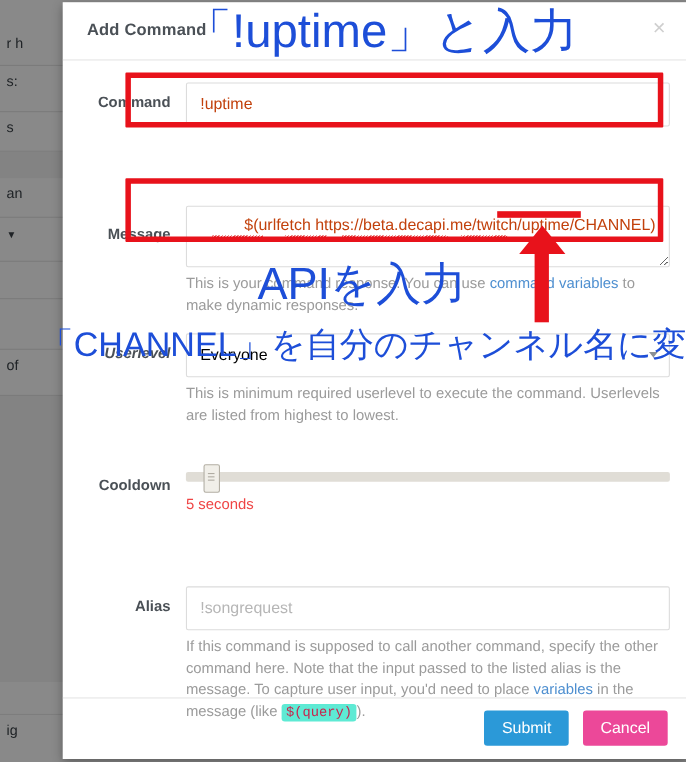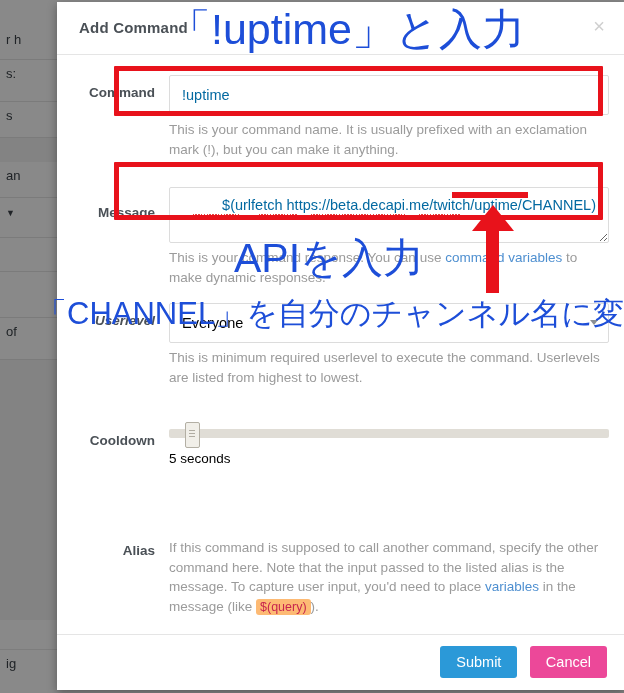--- a/index.html
+++ b/index.html
@@ -110,21 +110,21 @@
     left: 112px;
     width: 440px;
   }
   .form-control {
     display: block;
     width: 100%;
     box-sizing: border-box;
     height: 40px;
     padding: 8px 12px;
     font-size: 14.5px;
-    color: #0369a1;
+    color: #c2410c;
     background: #ffffff;
     border: 1px solid #dcdcdc;
     border-radius: 2px;
     outline: none;
     font-family: "Liberation Sans", sans-serif;
   }
   .form-control::placeholder { color: #b6b6b6; }
   textarea.form-control {
     height: 56px;
     resize: vertical;
@@ -133,24 +133,24 @@
     text-align: right;
   }
   .help-block {
     margin: 5px 0 0 0;
     font-size: 13.5px;
     line-height: 1.45;
     color: #9b9b9b;
   }
   .help-block a { color: #4e8fd0; text-decoration: none; }
   .help-block code {
-    font-family: Liberation Sans, sans-serif;
+    font-family: Liberation Mono, monospace;
     font-size: 12.5px;
     color: #c7254e;
-    background: #fdba74;
+    background: #5eead4;
     padding: 1px 4px;
     border-radius: 3px;
   }
 
   
   .select-wrap { position: relative; }
   select.form-control {
     -webkit-appearance: none;
     appearance: none;
     color: #000000;
@@ -186,21 +186,21 @@
     content: "";
     position: absolute;
     left: 3px; top: 7px;
     width: 6px; height: 1px;
     box-shadow: 0 0 0 0 #999, 0 3px 0 0 #b0aca2, 0 6px 0 0 #b0aca2;
     background: #b0aca2;
   }
   .slider-value {
     margin-top: 13px;
     font-size: 13.5px;
-    color: #000000;
+    color: #ef4444;
   }
 
   
   .modal-footer {
     position: absolute;
     left: 0; right: 0; bottom: 0;
     height: 56px;
     border-top: 1px solid #e5e5e5;
     box-sizing: border-box;
     text-align: right;
@@ -304,21 +304,20 @@
       <div class="modal-title">Add Command</div>
       <button class="modal-close">×</button>
     </div>
 
     <div class="modal-body">
 
       <div class="form-group" style="top:20px;">
         <div class="ctrl-label" style="top:10px;">Command</div>
         <div class="ctrl-col">
           <input class="form-control" type="text" value="!uptime" style="">
-          <p class="help-block">This is your command name. It is usually prefixed with an exclamation mark (!), but you can make it anything.</p>
         </div>
       </div>
 
       <div class="form-group" style="top:132px;">
         <div class="ctrl-label" style="top:18px;">Message</div>
         <div class="ctrl-col">
           <div style="position:relative;">
             <textarea class="form-control" style="">$(urlfetch https://beta.decapi.me/twitch/uptime/CHANNEL)</textarea>
 
             <div class="squiggle" style="left:24px;top:27px;width:46px;"></div>
@@ -349,20 +348,21 @@
           <div class="slider">
             <div class="slider-handle"></div>
           </div>
           <div class="slider-value">5 seconds</div>
         </div>
       </div>
 
       <div class="form-group" style="top:478px;">
         <div class="ctrl-label" style="top:10px;">Alias</div>
         <div class="ctrl-col">
+          <input class="form-control" type="text" placeholder="!songrequest" style="">
           <p class="help-block"><span>If this command is supposed to call another command, specify the other command here. Note that the input passed to the listed alias is the message. To capture user input, you'd need to place </span><a href="#">variables</a><span> in the message (like </span><code>$(query)</code><span>).</span></p>
         </div>
       </div>
 
     </div>
 
     <div class="modal-footer">
       <button class="btn btn-primary">Submit</button>
       <button class="btn btn-default">Cancel</button>
     </div>

